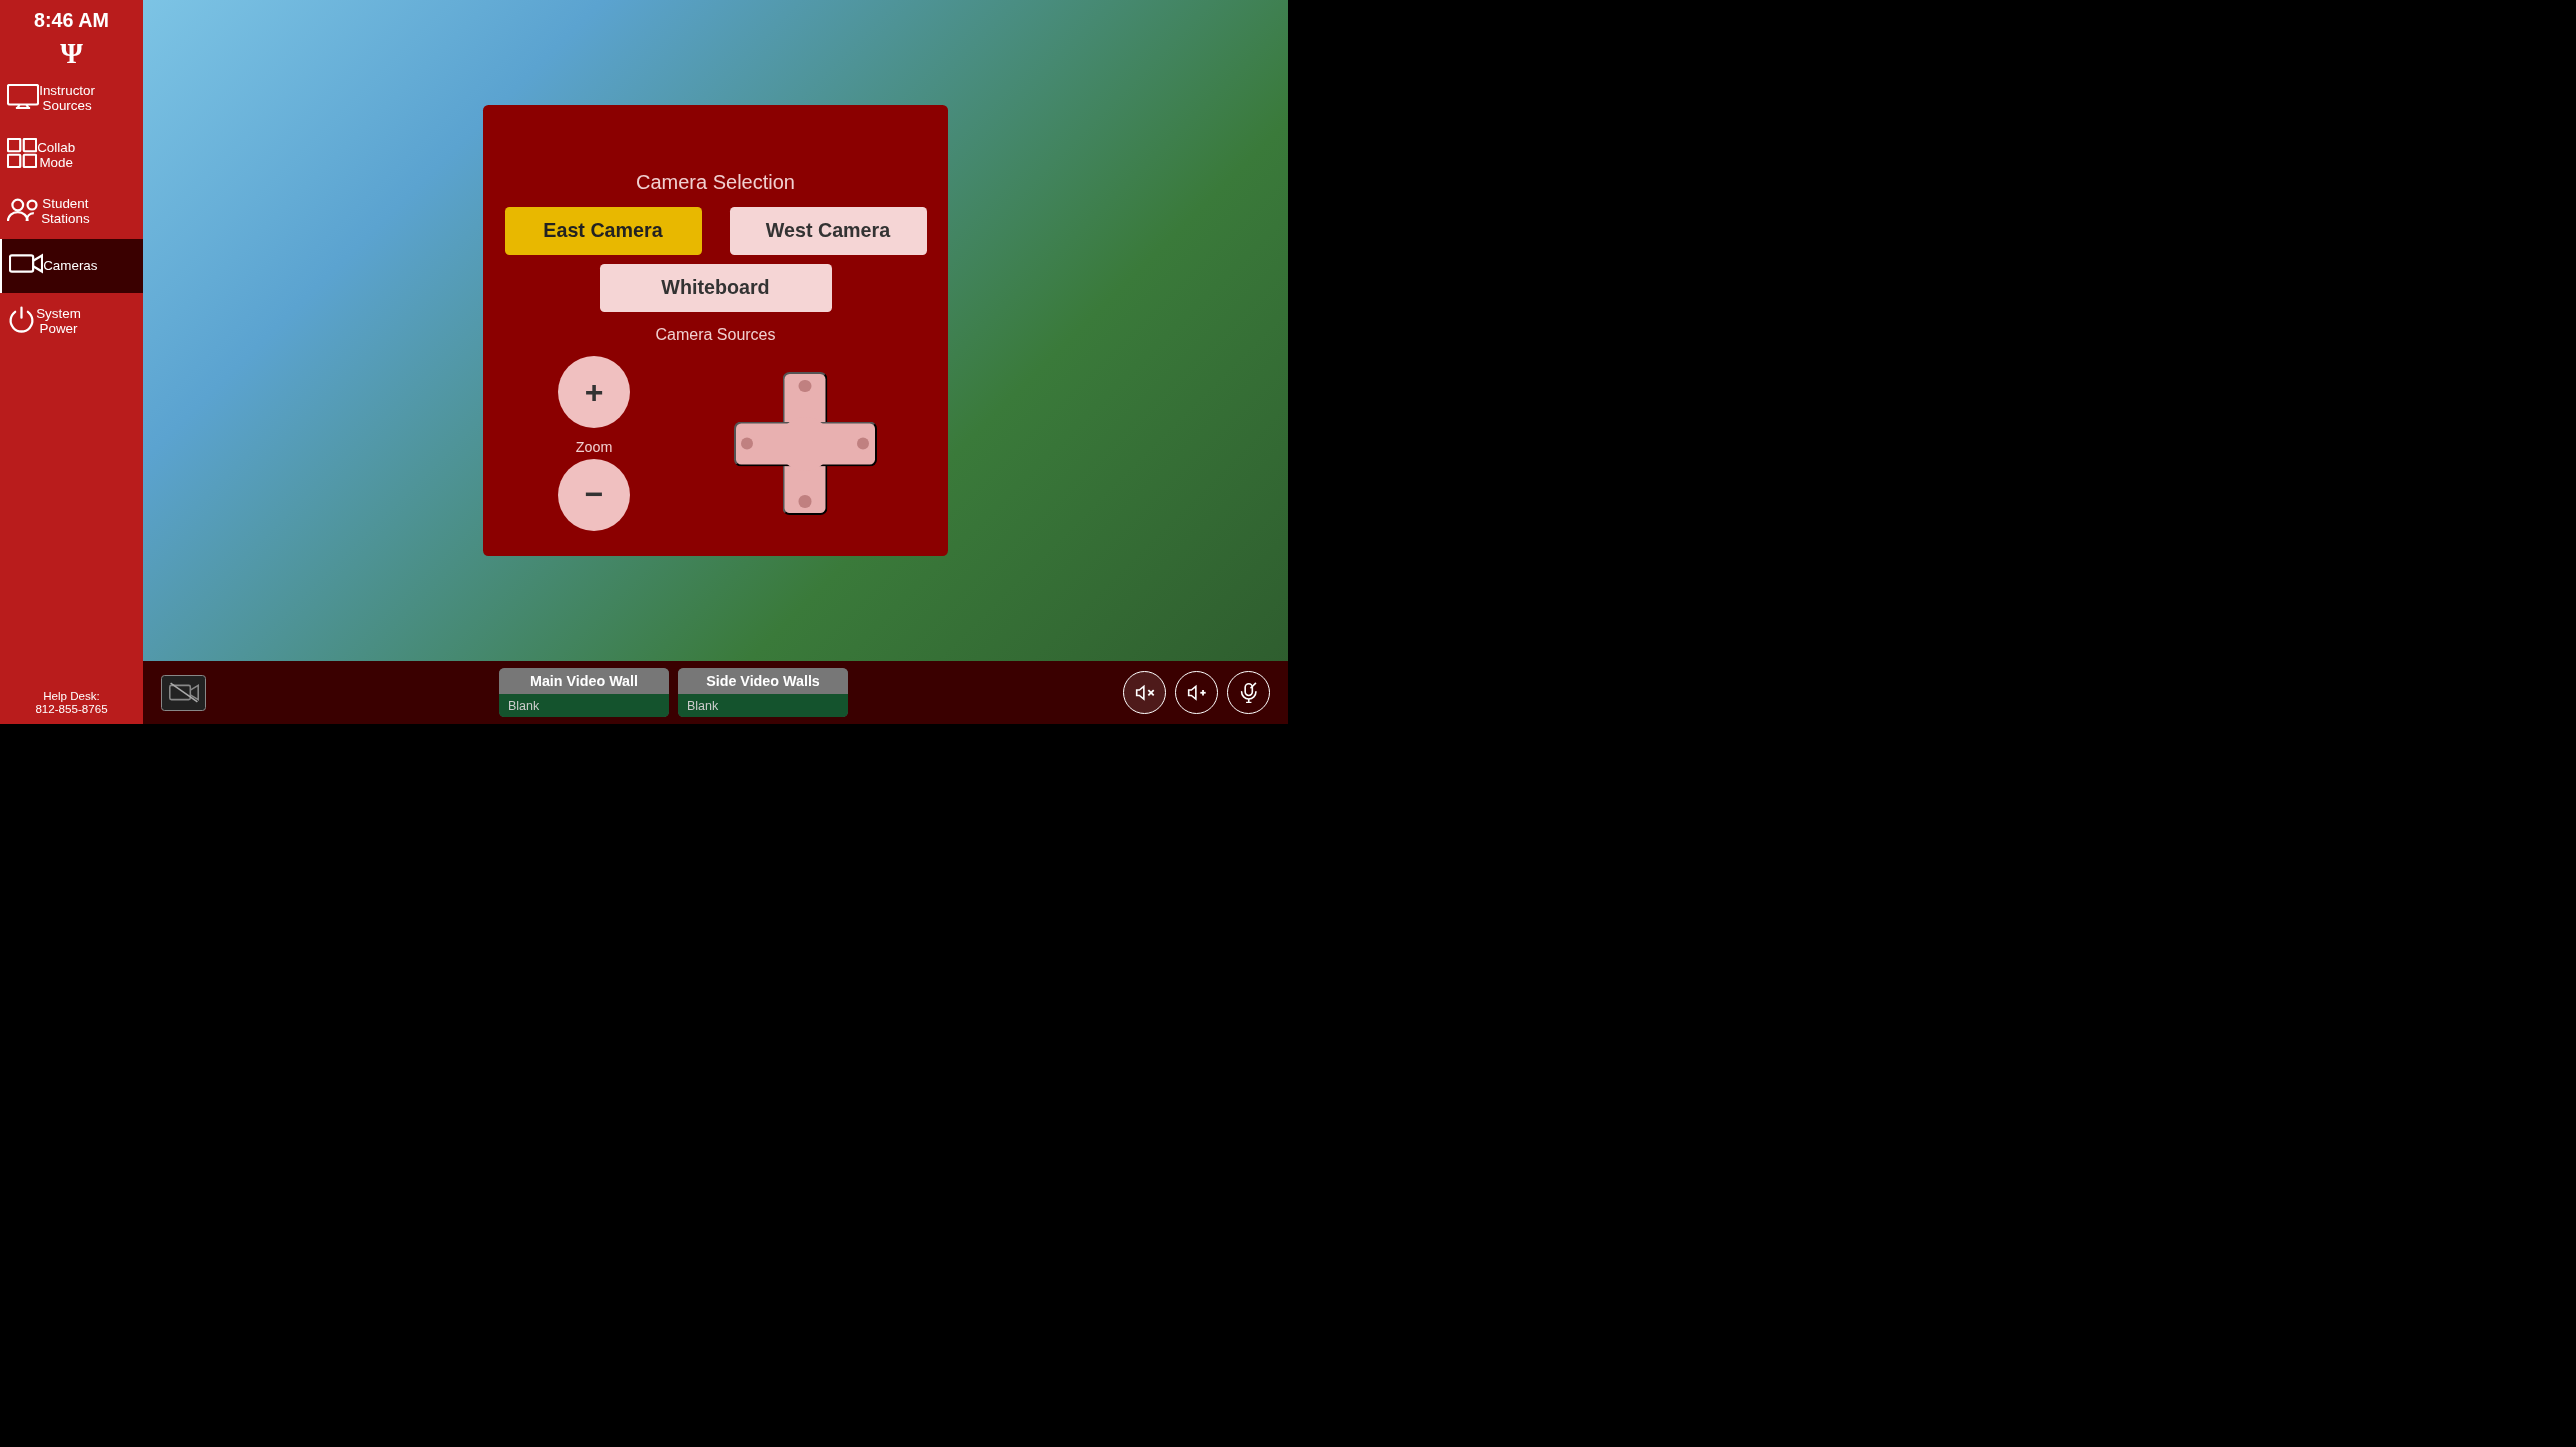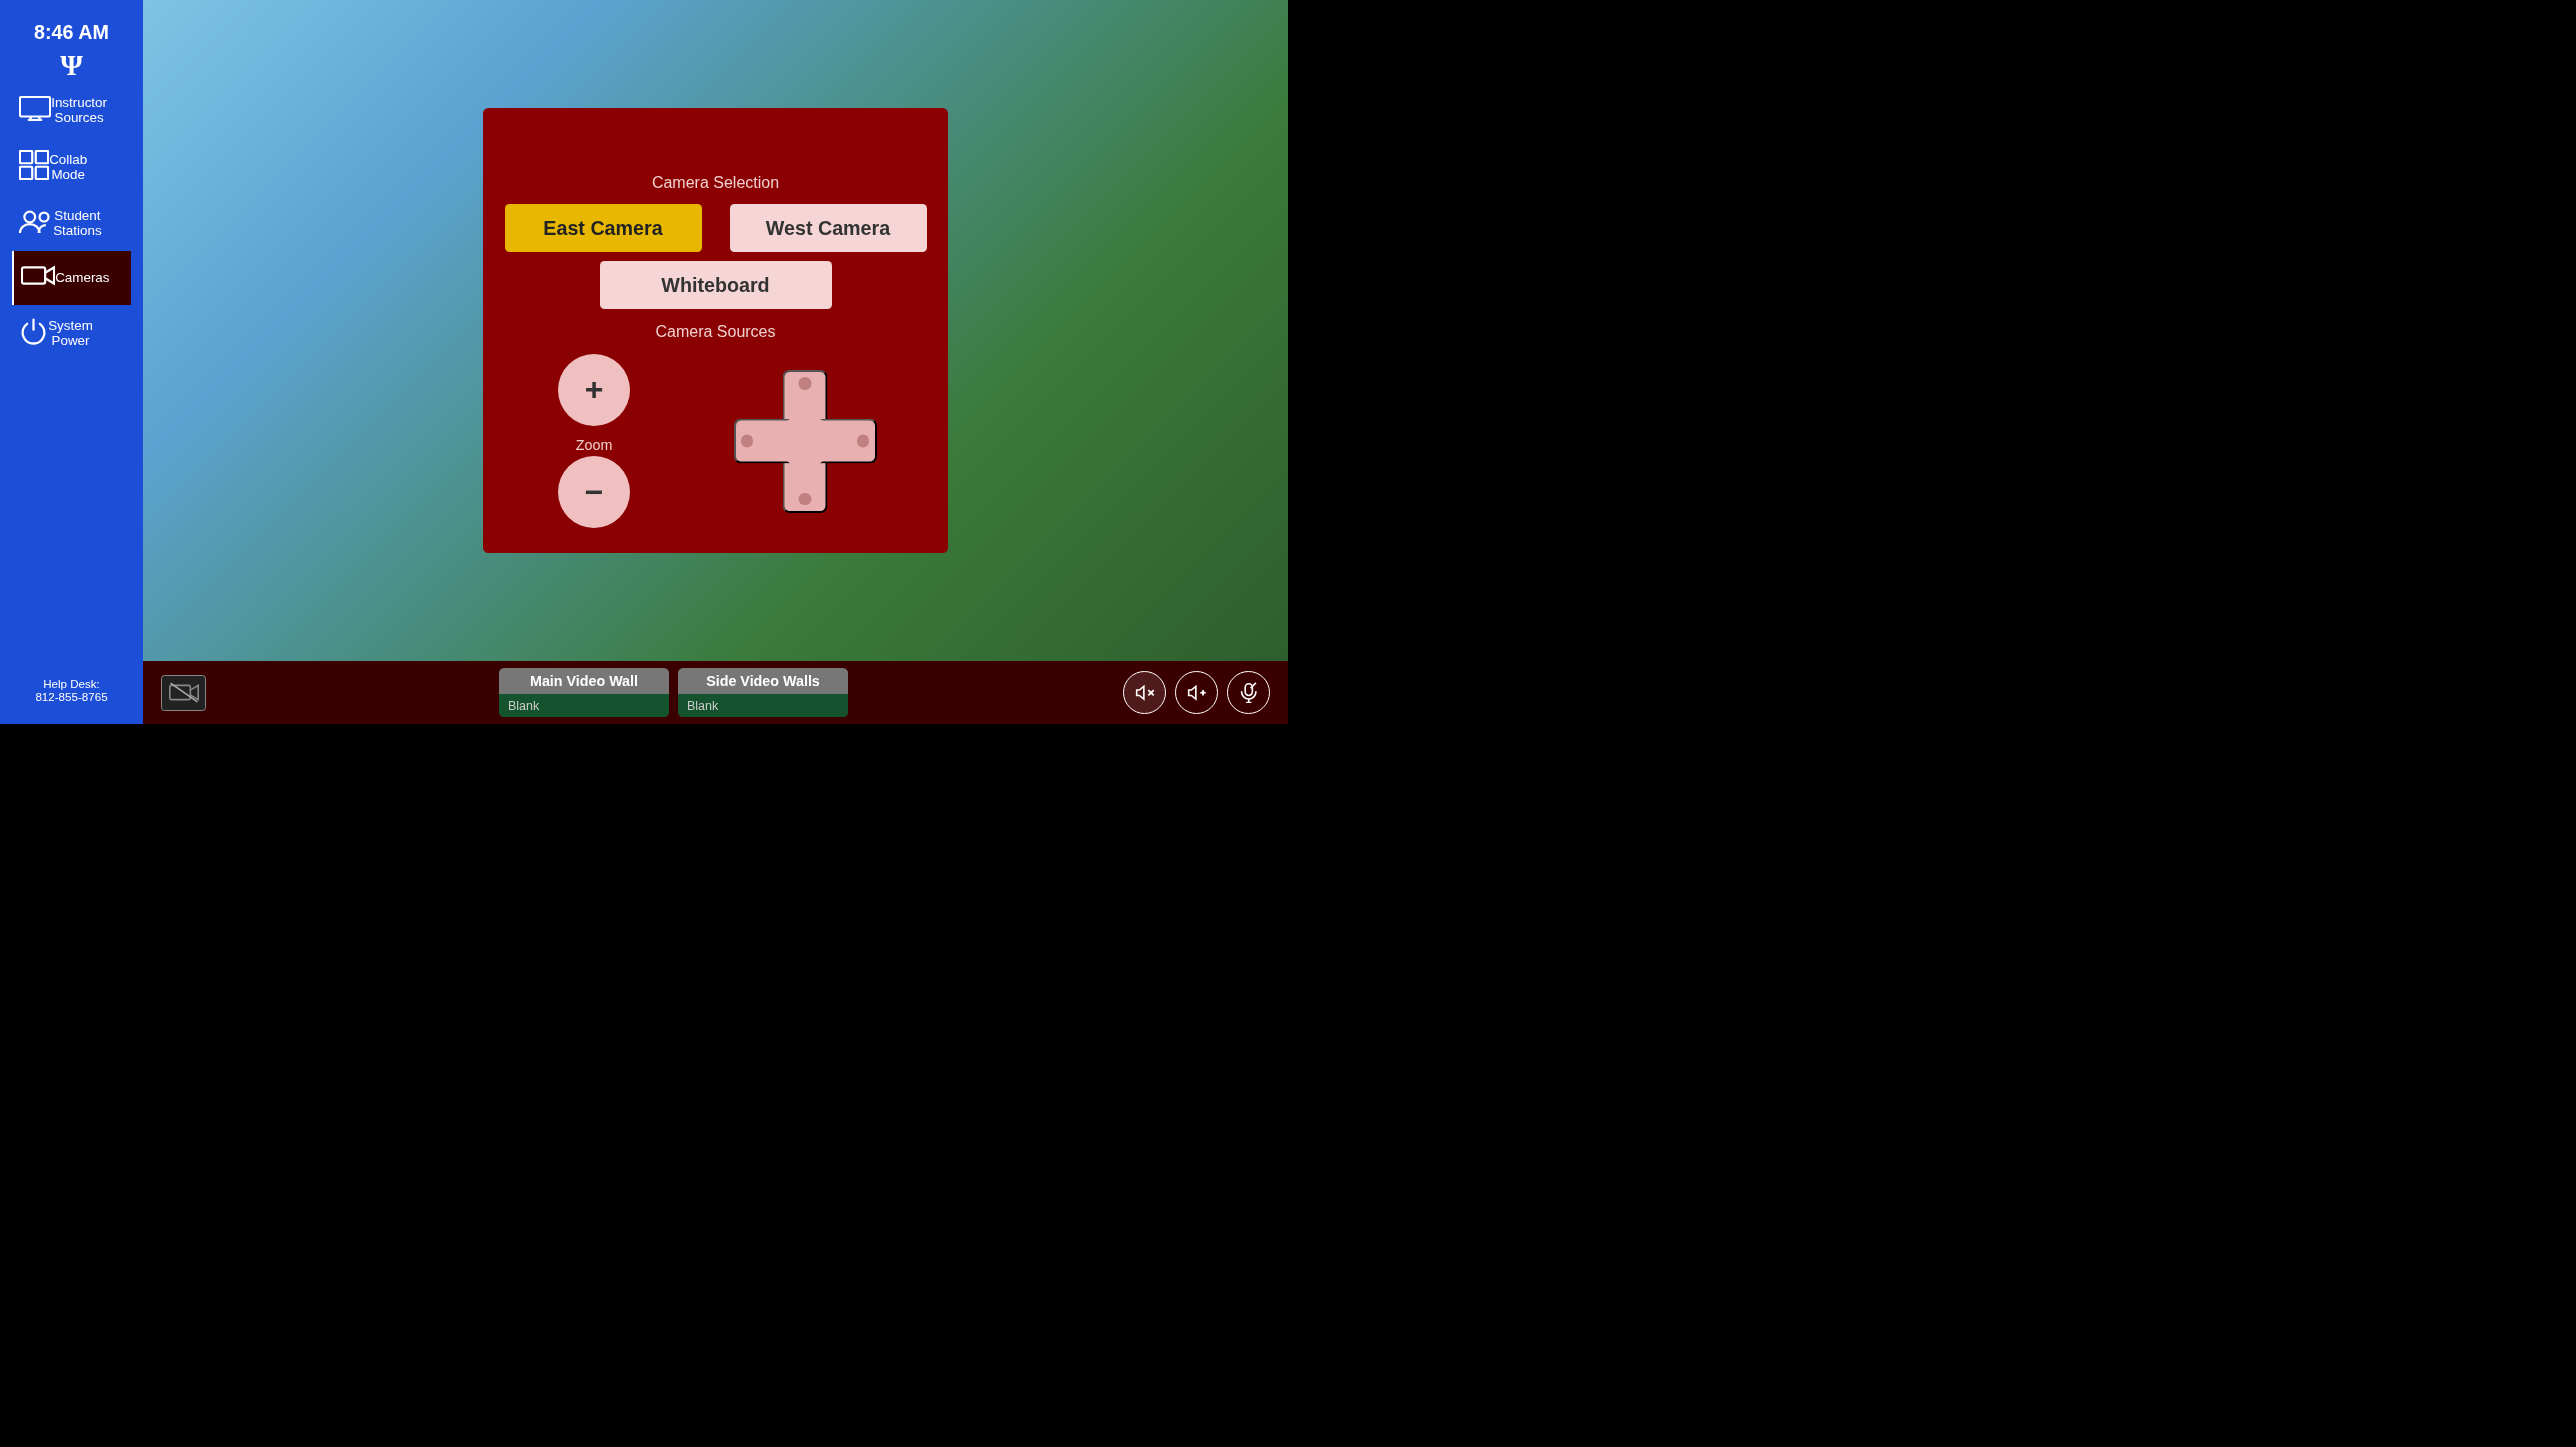--- a/index.html
+++ b/index.html
@@ -19,26 +19,26 @@
       background: linear-gradient(135deg, #87CEEB 0%, #5ba3d0 30%, #3a7a3a 70%, #2d5a2d 100%);
       z-index: 0;
     }
 
     
     .sidebar {
       position: absolute;
       left: 0; top: 0;
       width: 143px;
       height: 100%;
-      background: #1d4ed8;
+      background: #b91c1c;
       z-index: 10;
       display: flex;
       flex-direction: column;
       align-items: center;
-      padding: 12px;
+      padding: 0;
     }
 
     .sidebar-time {
       color: #fff;
       font-size: 19.7px;
       font-weight: bold;
       margin-top: 9px;
       margin-bottom: 5.4px;
     }
 
@@ -90,21 +90,21 @@
     .camera-panel {
       background: #8B0000;
       border-radius: 5.4px;
       padding: 18px 21.5px 21.5px;
       width: 465px;
       position: relative;
     }
 
     .panel-title {
       color: #f0d0d0;
-      font-size: 16px;
+      font-size: 20px;
       text-align: center;
       margin-bottom: 12.5px;
       margin-top: 48px;
     }
 
     .camera-selection {
       display: flex;
       gap: 28px;
       justify-content: center;
       margin-bottom: 9px;

